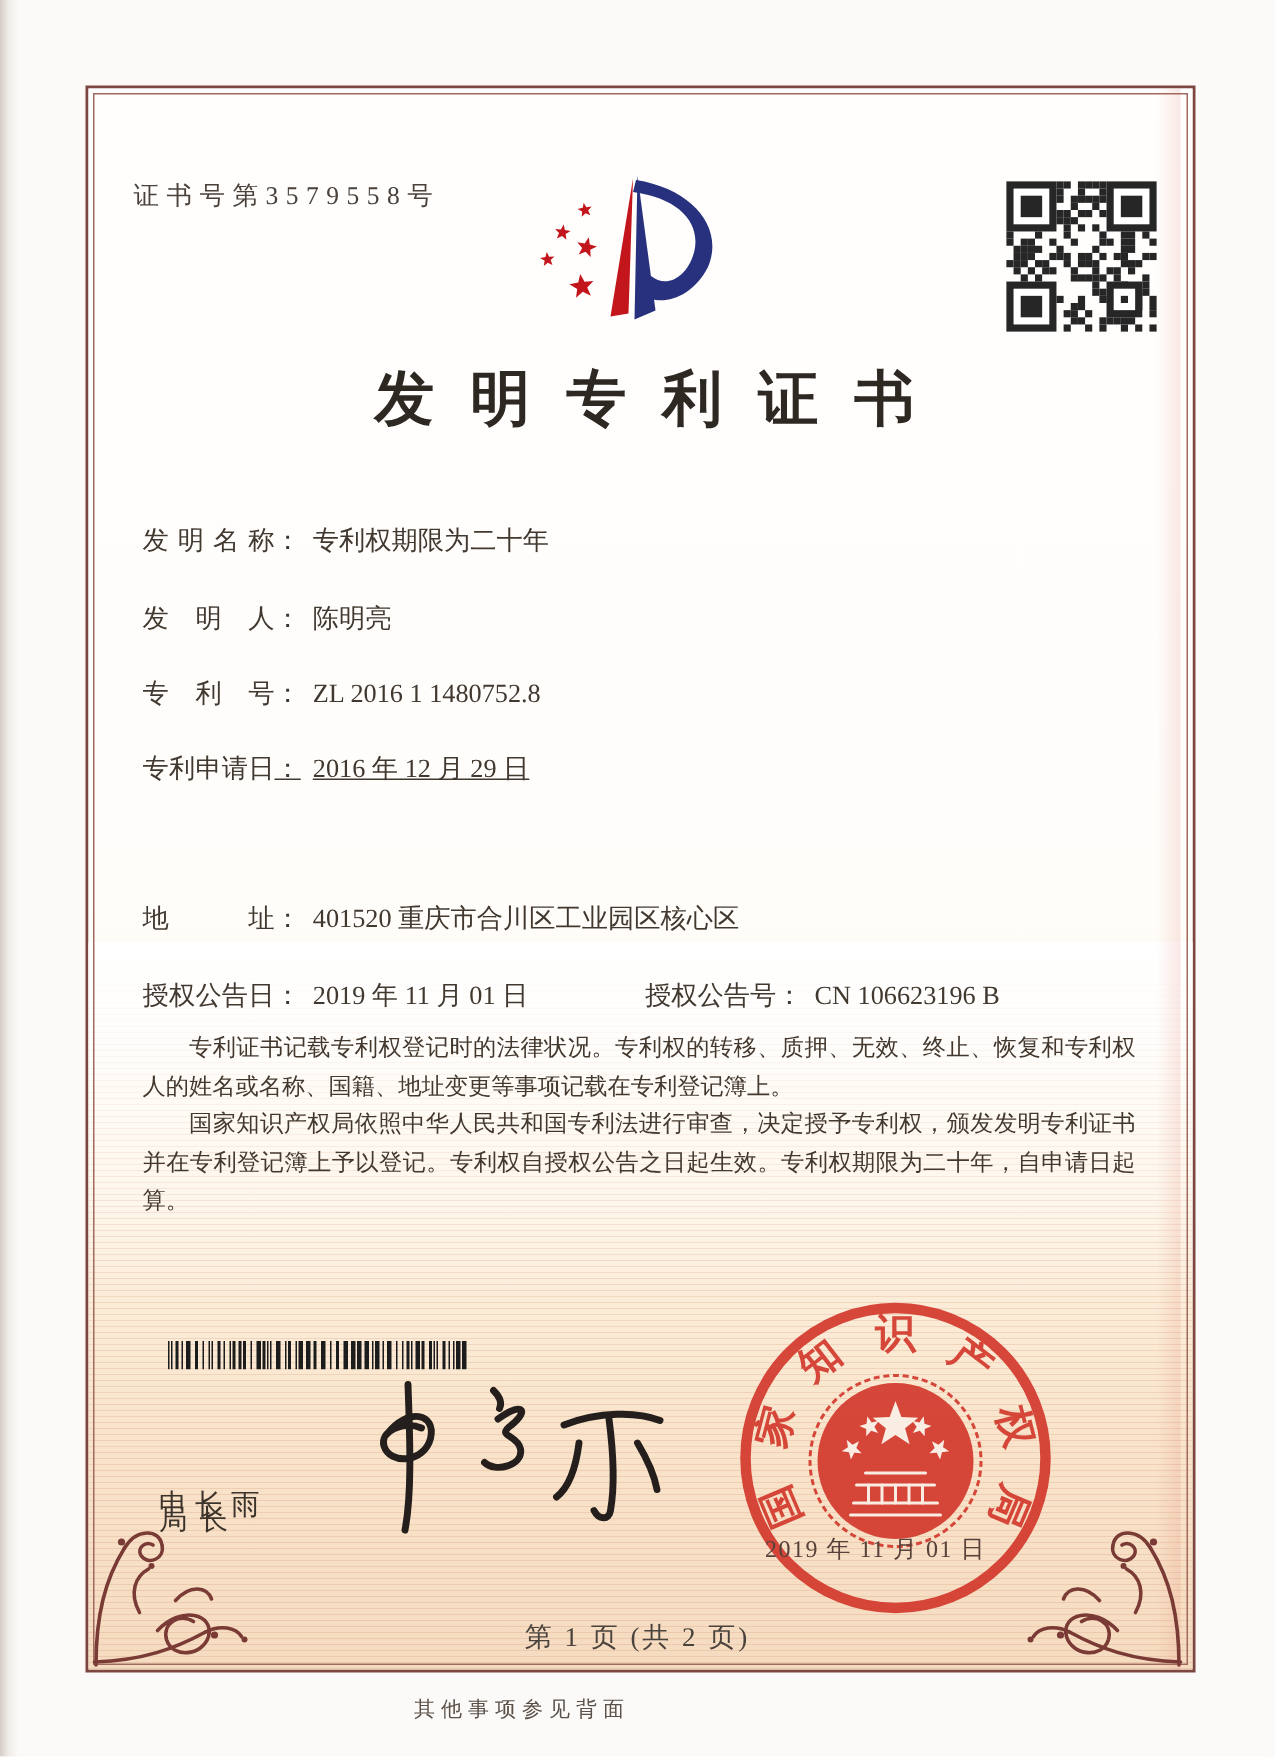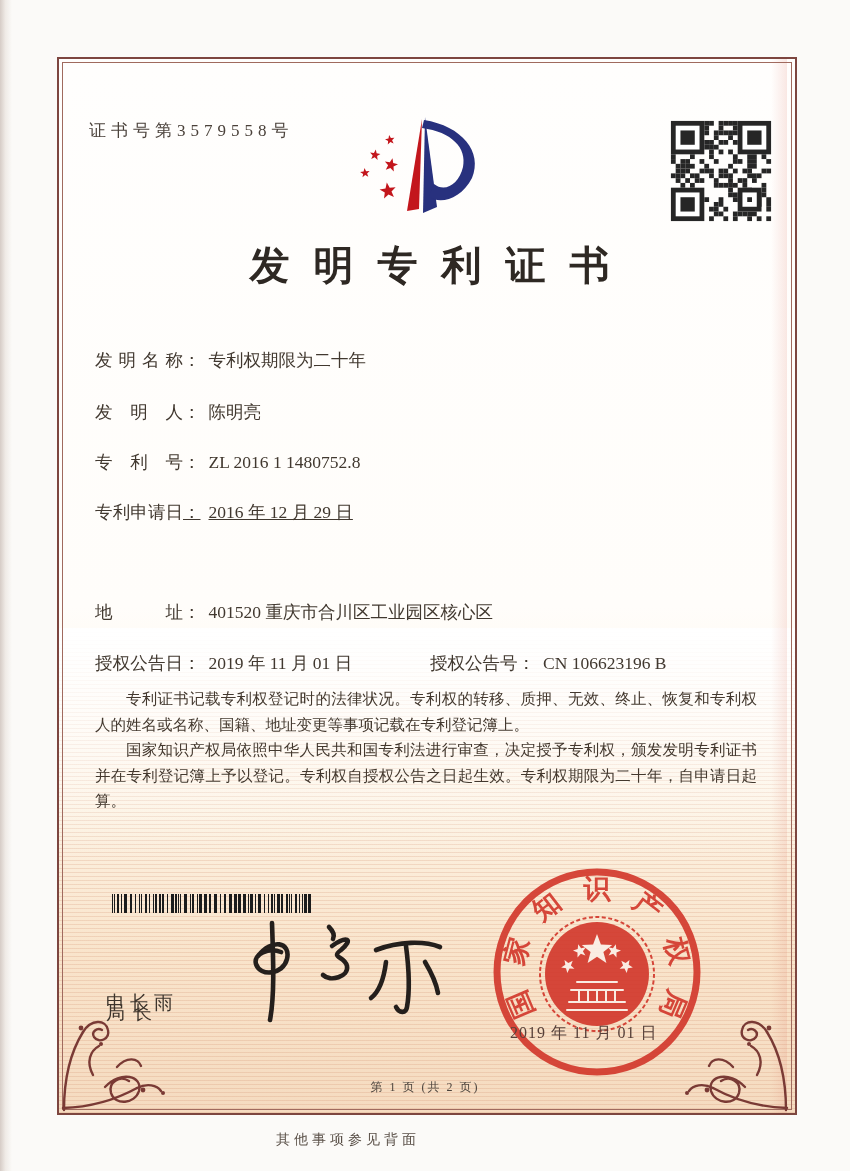--- a/index.html
+++ b/index.html
@@ -31,21 +31,21 @@
        letter-spacing:24px;padding-left:33px;box-sizing:border-box;color:#2e2archive823;color:#2e2823;}
   .field{left:95px;font-size:17.5px;white-space:nowrap;color:#41382f;}
   .flabel{display:inline-block;width:88px;text-align:justify;text-align-last:justify;vertical-align:bottom;}
   .fvalue{margin-left:8px;}
   .grant-right{position:absolute;left:335px;top:0;white-space:nowrap;}
   .paras{left:95px;top:686px;width:662px;font-size:15.5px;line-height:25.5px;
        text-align:justify;color:#43382e;}
   .paras p{margin:0;text-indent:2em;}
   .officer{left:106px;font-size:19px;letter-spacing:8px;color:#3c332b;}
   .seal-date{left:510px;top:1023px;font-size:16px;letter-spacing:1px;color:#57413a;z-index:6;}
-  .page-info{left:0;top:1079px;width:850px;text-align:center;font-size:12px;letter-spacing:2px;color:#4a423c;}
+  .page-info{left:0;top:1079px;width:850px;text-align:center;font-size:18px;letter-spacing:2px;color:#4a423c;}
   .footer-note{left:0;top:1131px;width:696px;text-align:center;font-size:14px;letter-spacing:4px;color:#5a5048;}
   svg{display:block;}
   .seal-svg{opacity:.9;z-index:5;}
 </style>
 </head>
 <body>
 
 <div class="stage">
   <div class="photo-edge"></div>
 

